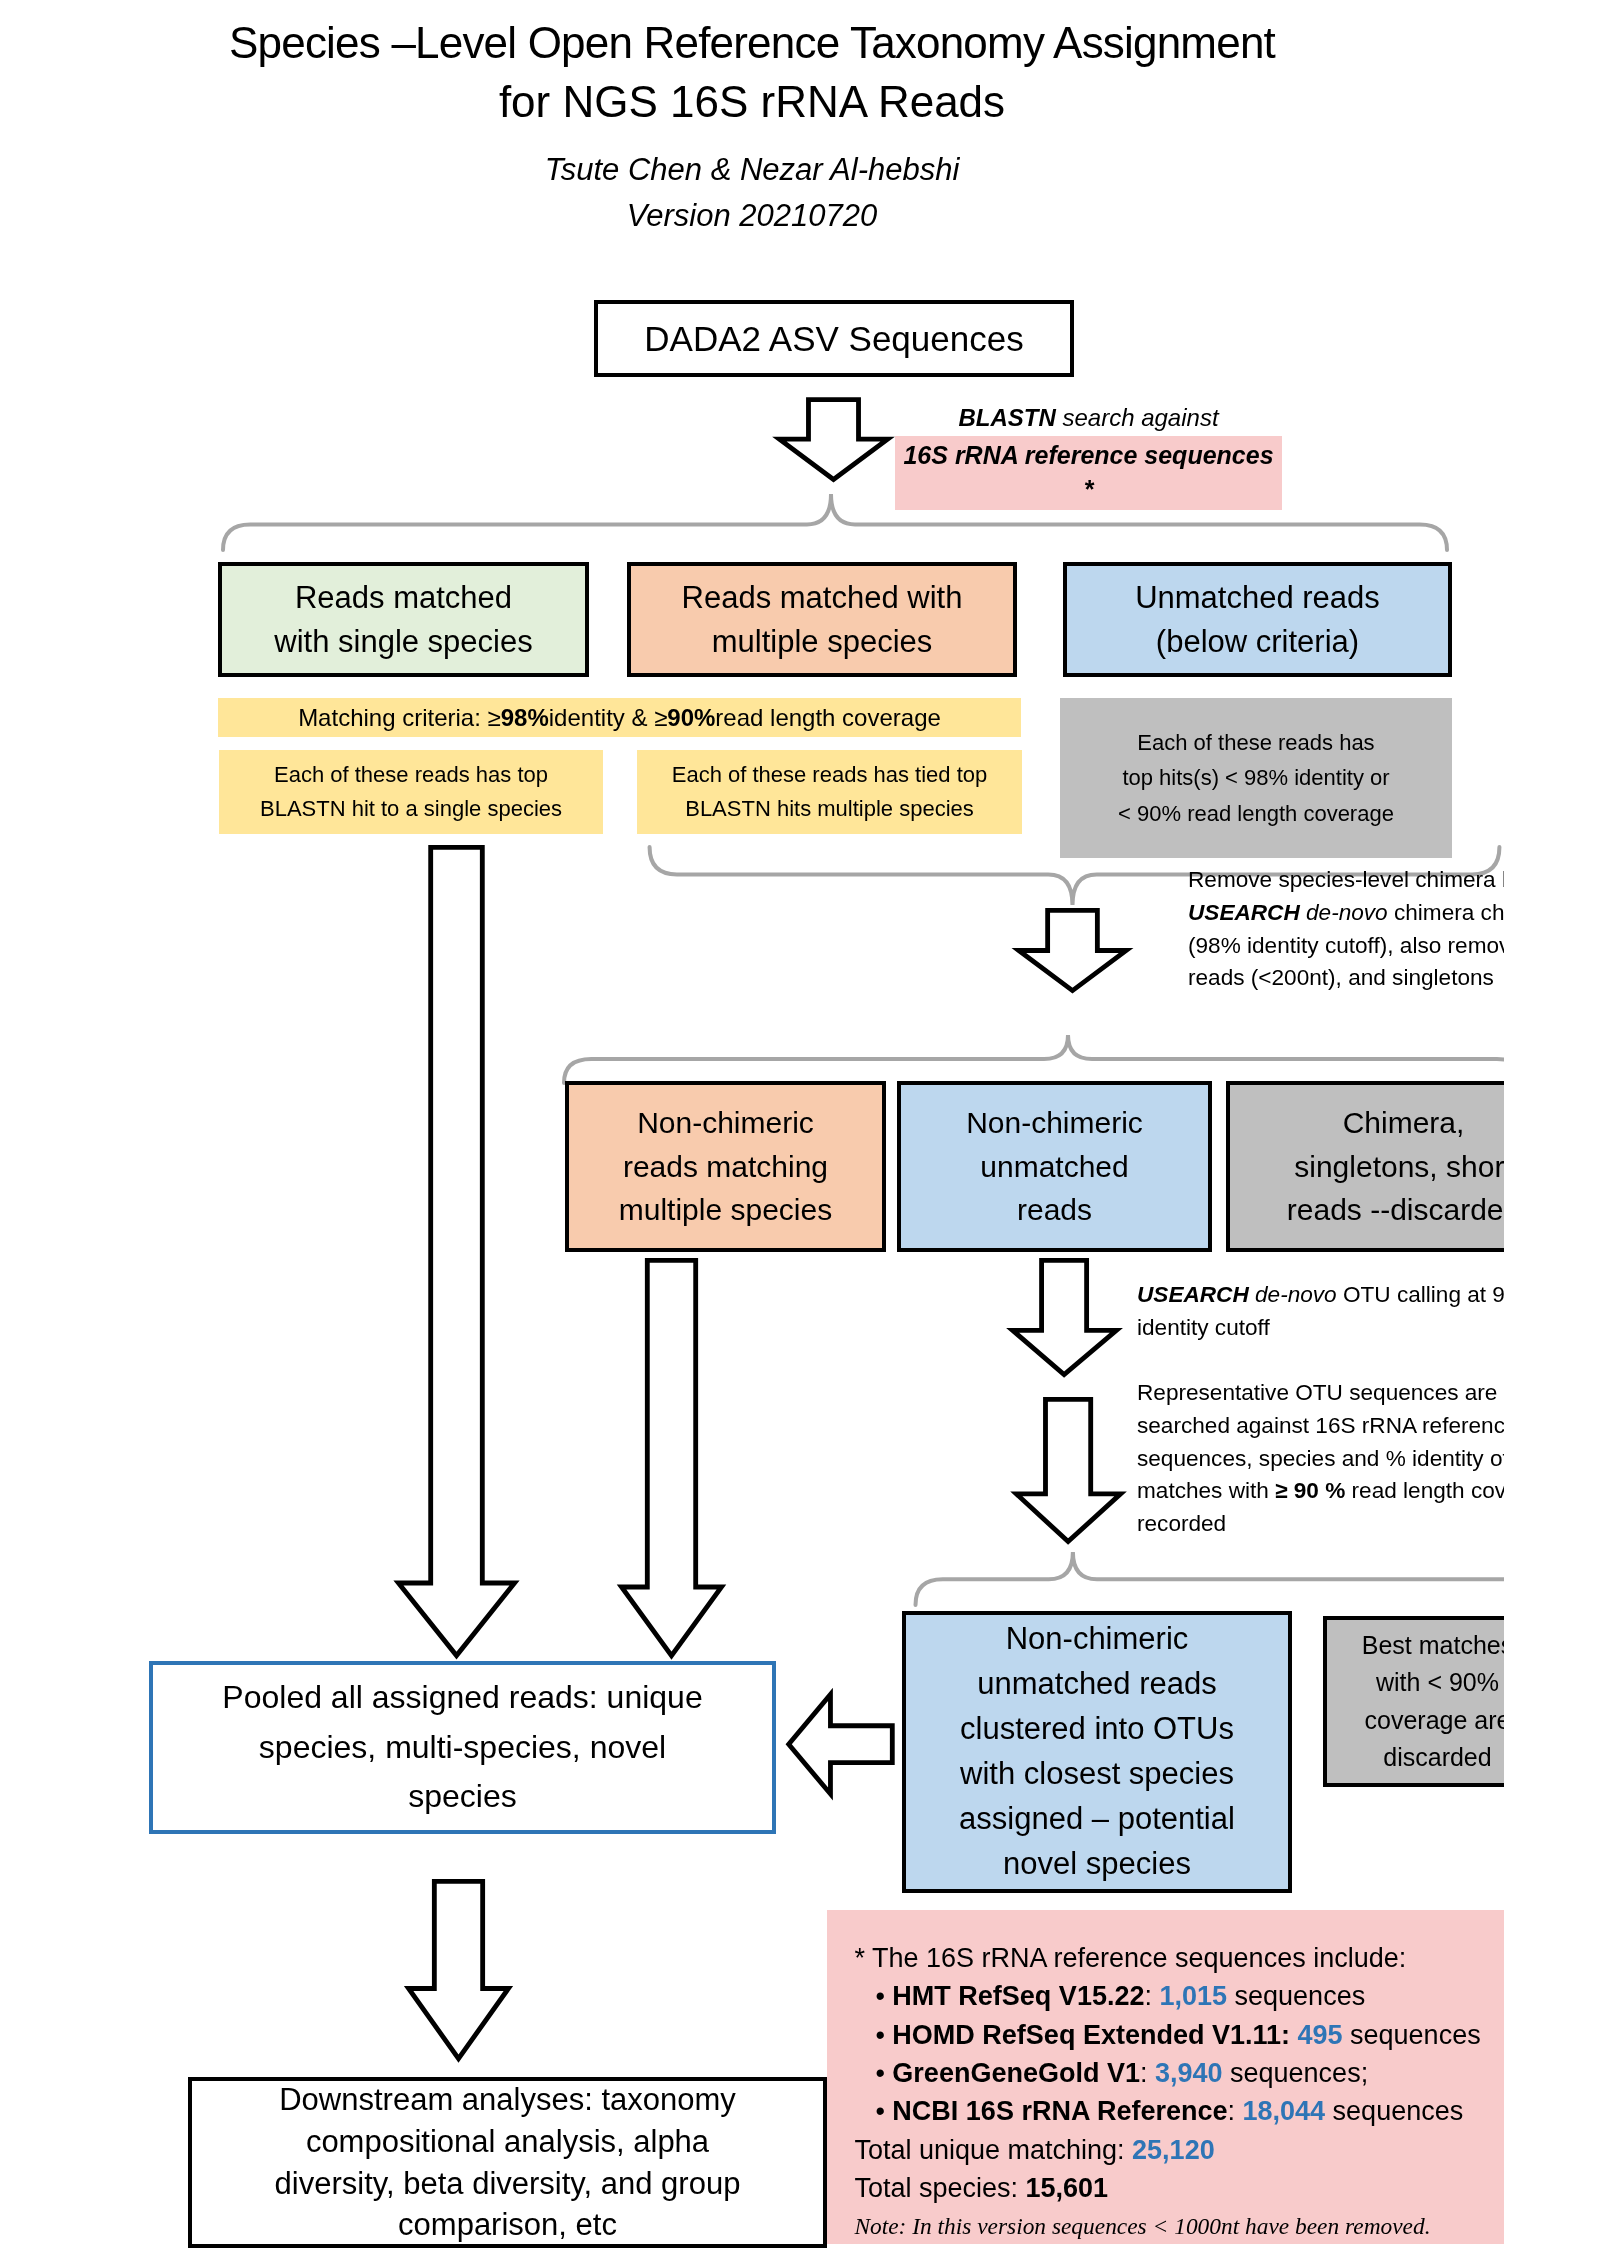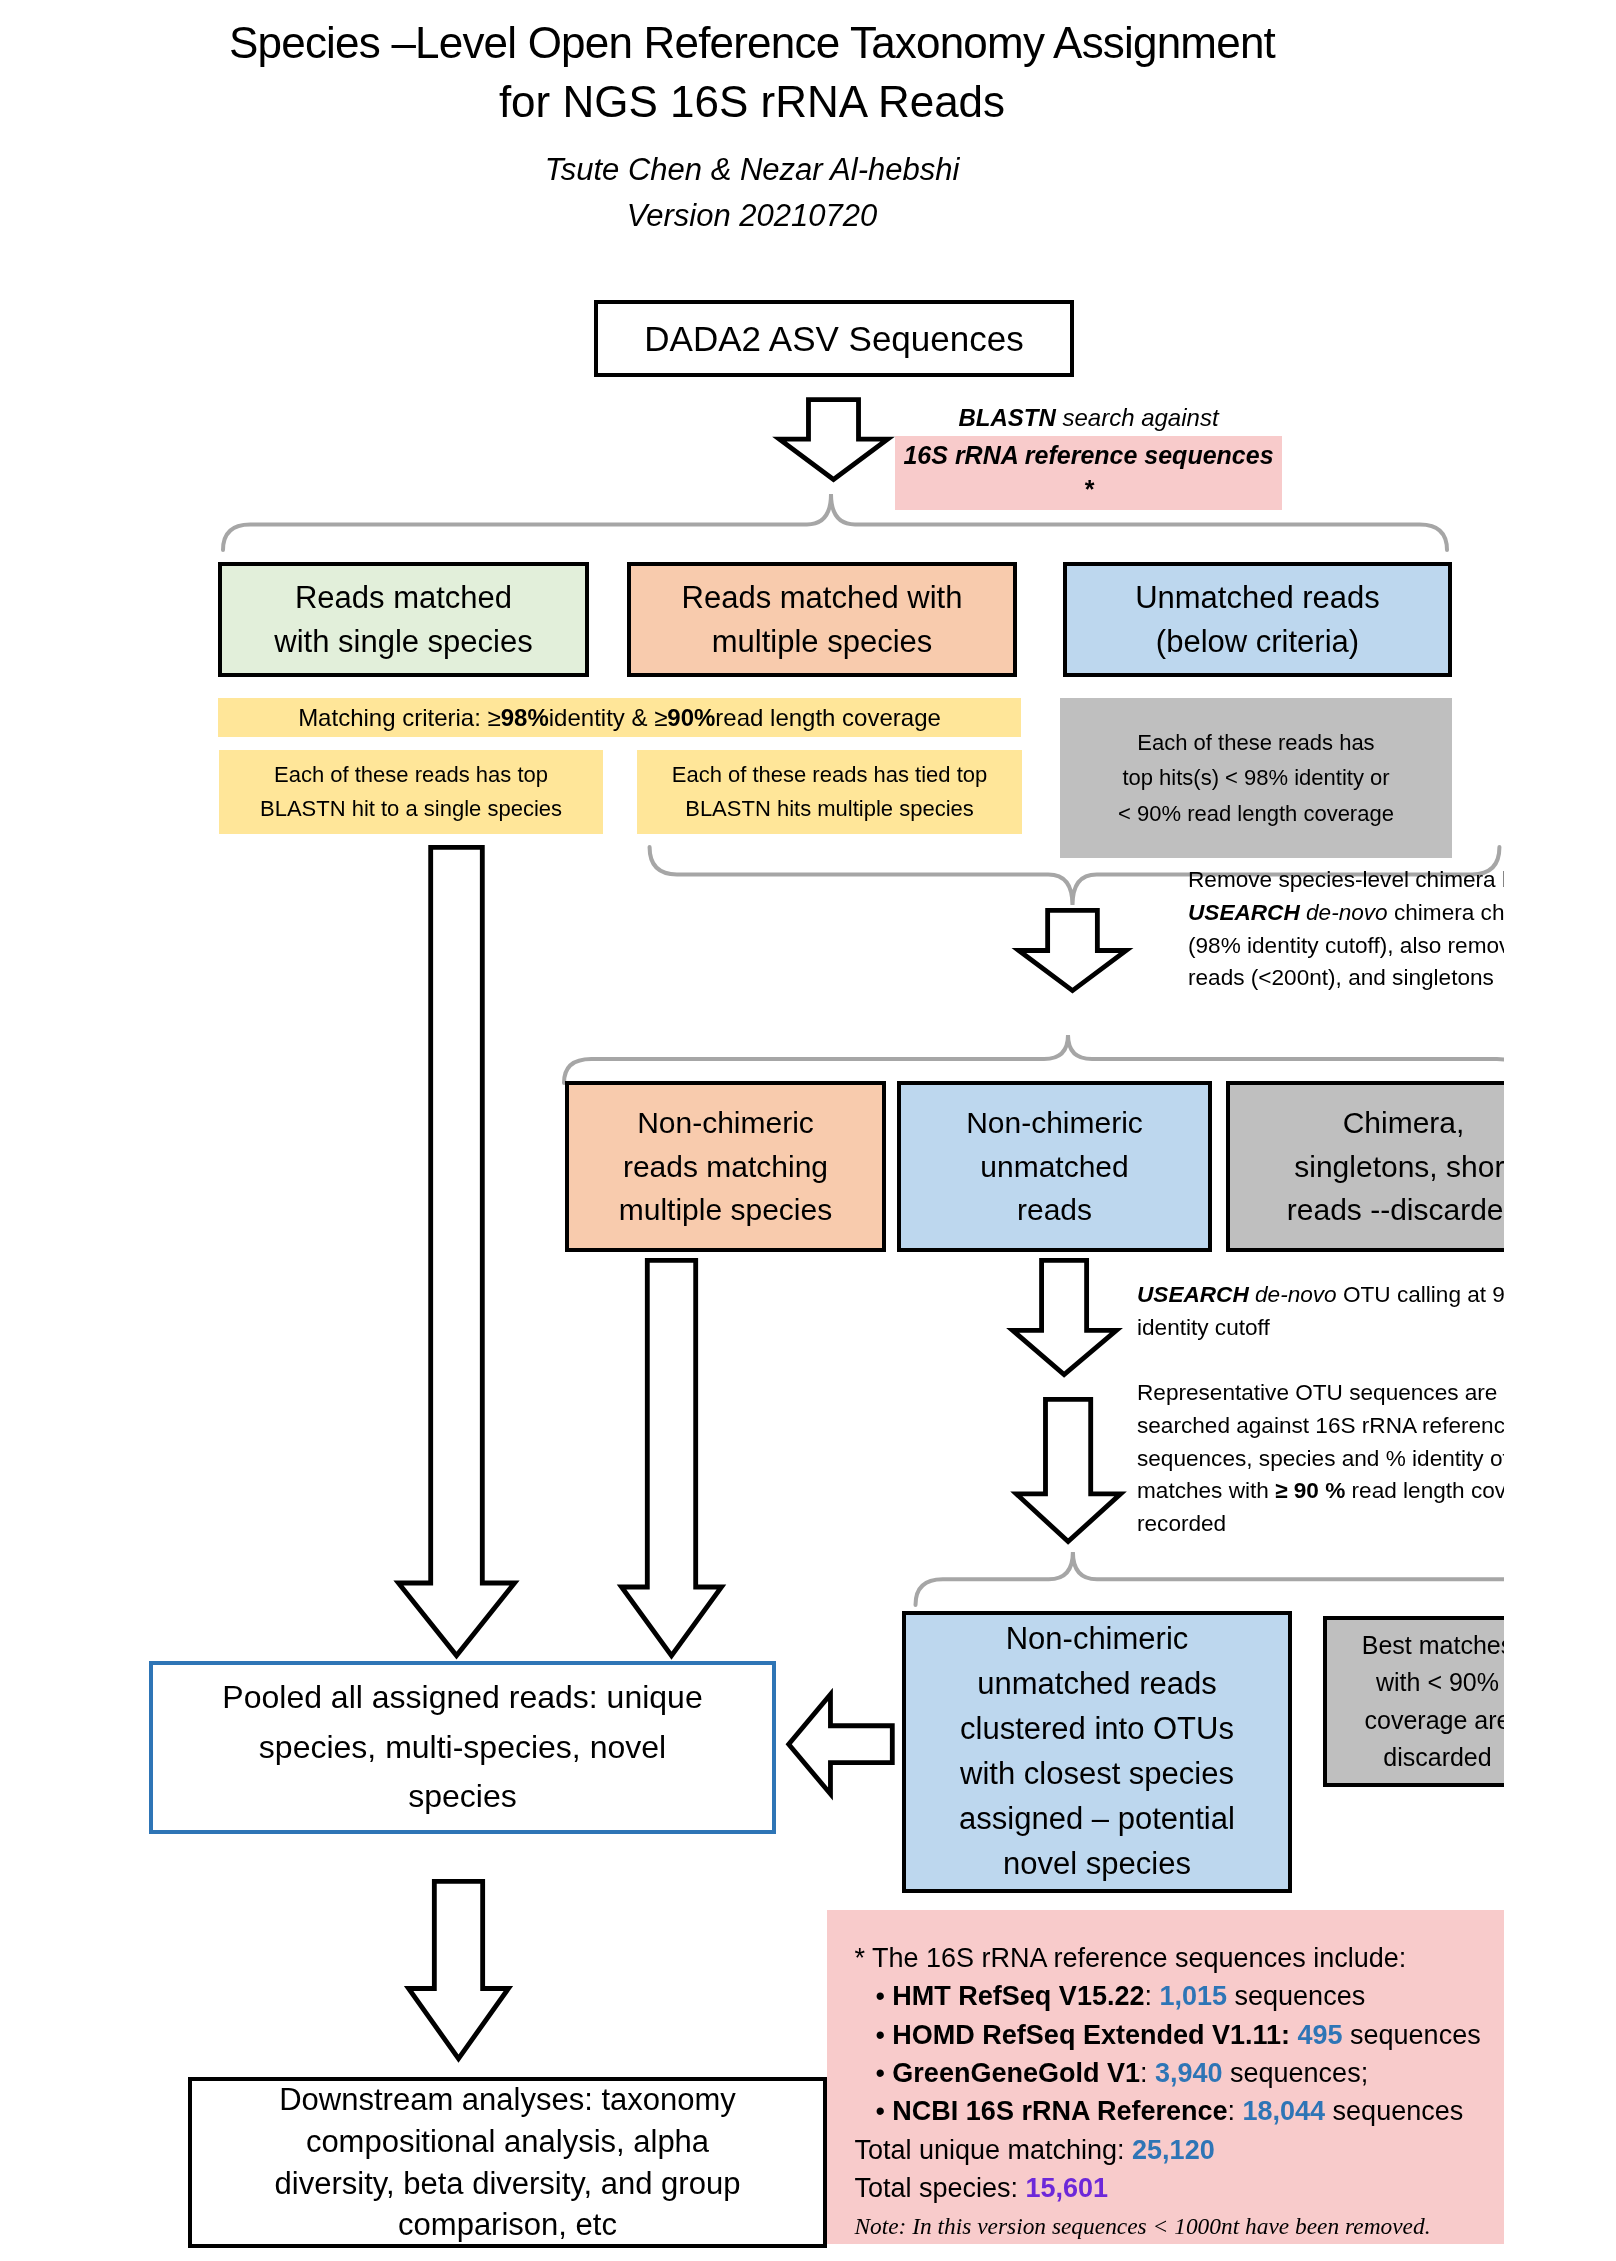--- a/index.html
+++ b/index.html
@@ -172,18 +172,18 @@
 diversity, beta diversity, and group
 comparison, etc</div>
 
   <div class="footnote">
     <div class="fline"><span>* The 16S rRNA reference sequences include:</span></div>
     <div class="fline indent"><span>• </span><span style="font-weight: bold;">HMT RefSeq V15.22</span><span>: </span><span style="font-weight: bold; color: rgb(46, 117, 182);">1,015</span><span> sequences</span></div>
     <div class="fline indent"><span>• </span><span style="font-weight: bold;">HOMD RefSeq Extended V1.11:</span><span> </span><span style="font-weight: bold; color: rgb(46, 117, 182);">495</span><span> sequences</span></div>
     <div class="fline indent"><span>• </span><span style="font-weight: bold;">GreenGeneGold V1</span><span>: </span><span style="font-weight: bold; color: rgb(46, 117, 182);">3,940</span><span> sequences;</span></div>
     <div class="fline indent"><span>• </span><span style="font-weight: bold;">NCBI 16S rRNA Reference</span><span>: </span><span style="font-weight: bold; color: rgb(46, 117, 182);">18,044</span><span> sequences</span></div>
     <div class="fline"><span>Total unique matching: </span><span style="font-weight: bold; color: rgb(46, 117, 182);">25,120</span></div>
-    <div class="fline"><span>Total species: </span><span style="font-weight: bold; color: #6d28d9;">15,601</span></div>
+    <div class="fline"><span>Total species: </span><span style="font-weight: bold; color: #000000;">15,601</span></div>
     <div class="fline note"><span style="font-style: italic; font-family: Liberation Serif, serif;">Note: In this version sequences &lt; 1000nt have been removed.</span></div>
   </div>
 
 </div>
 
 
 </body></html>

